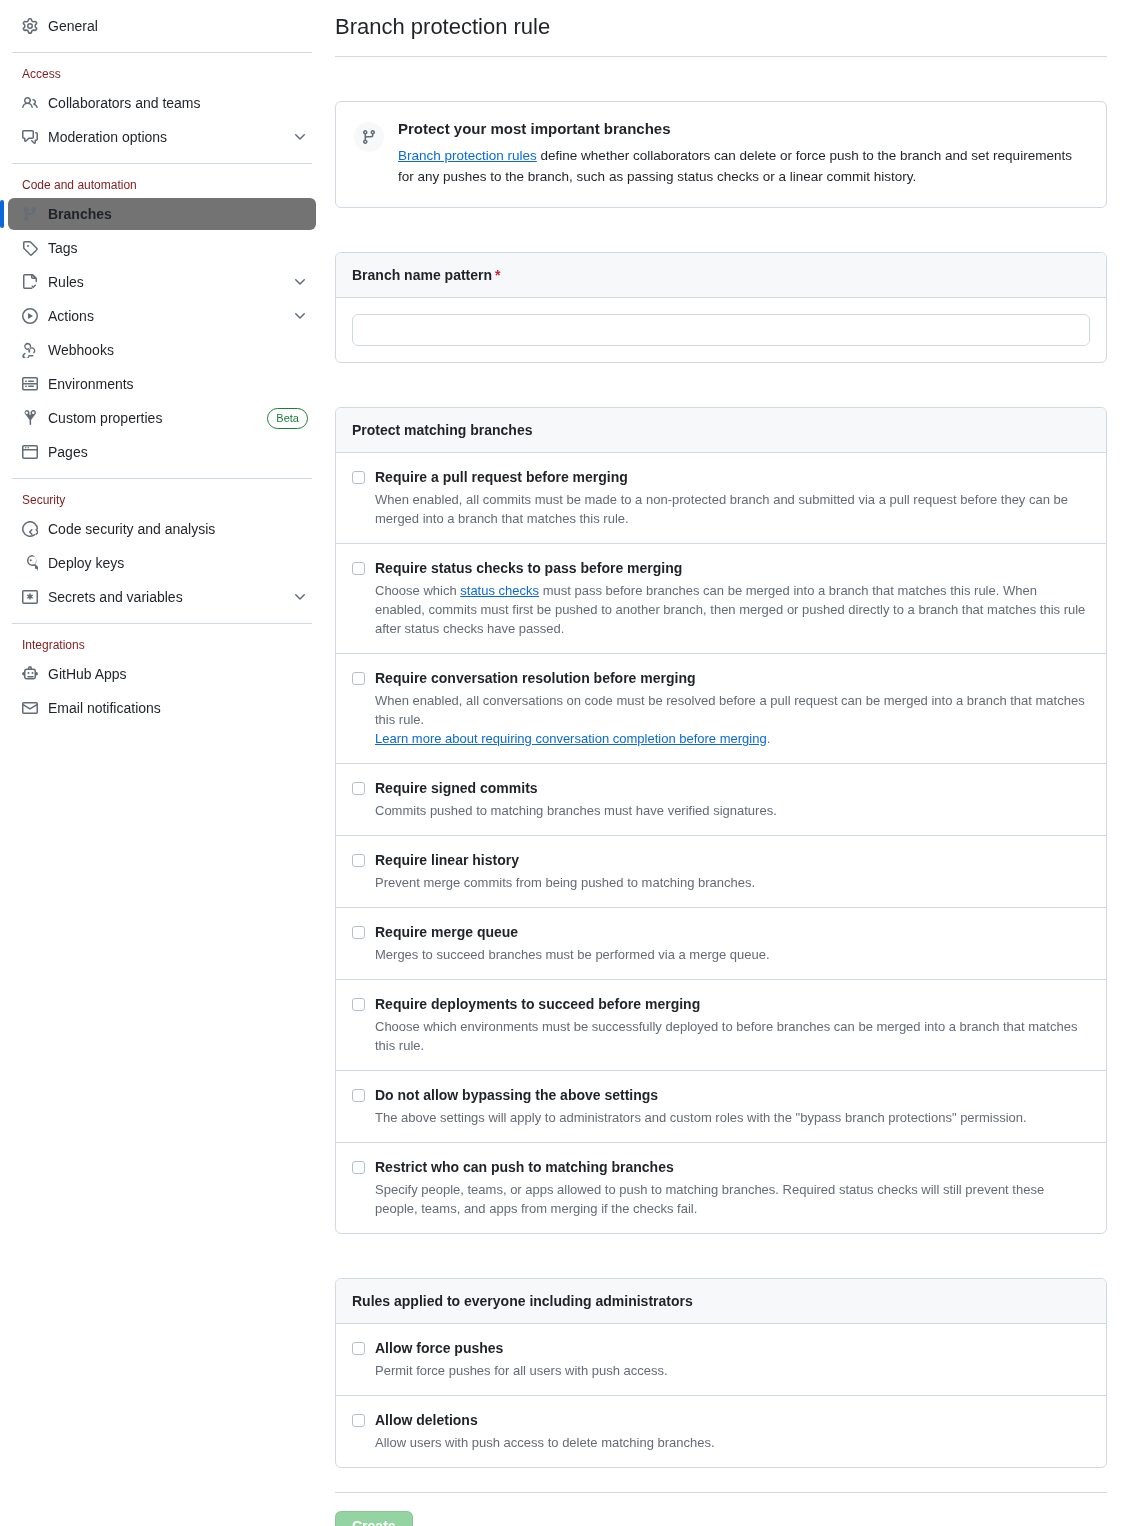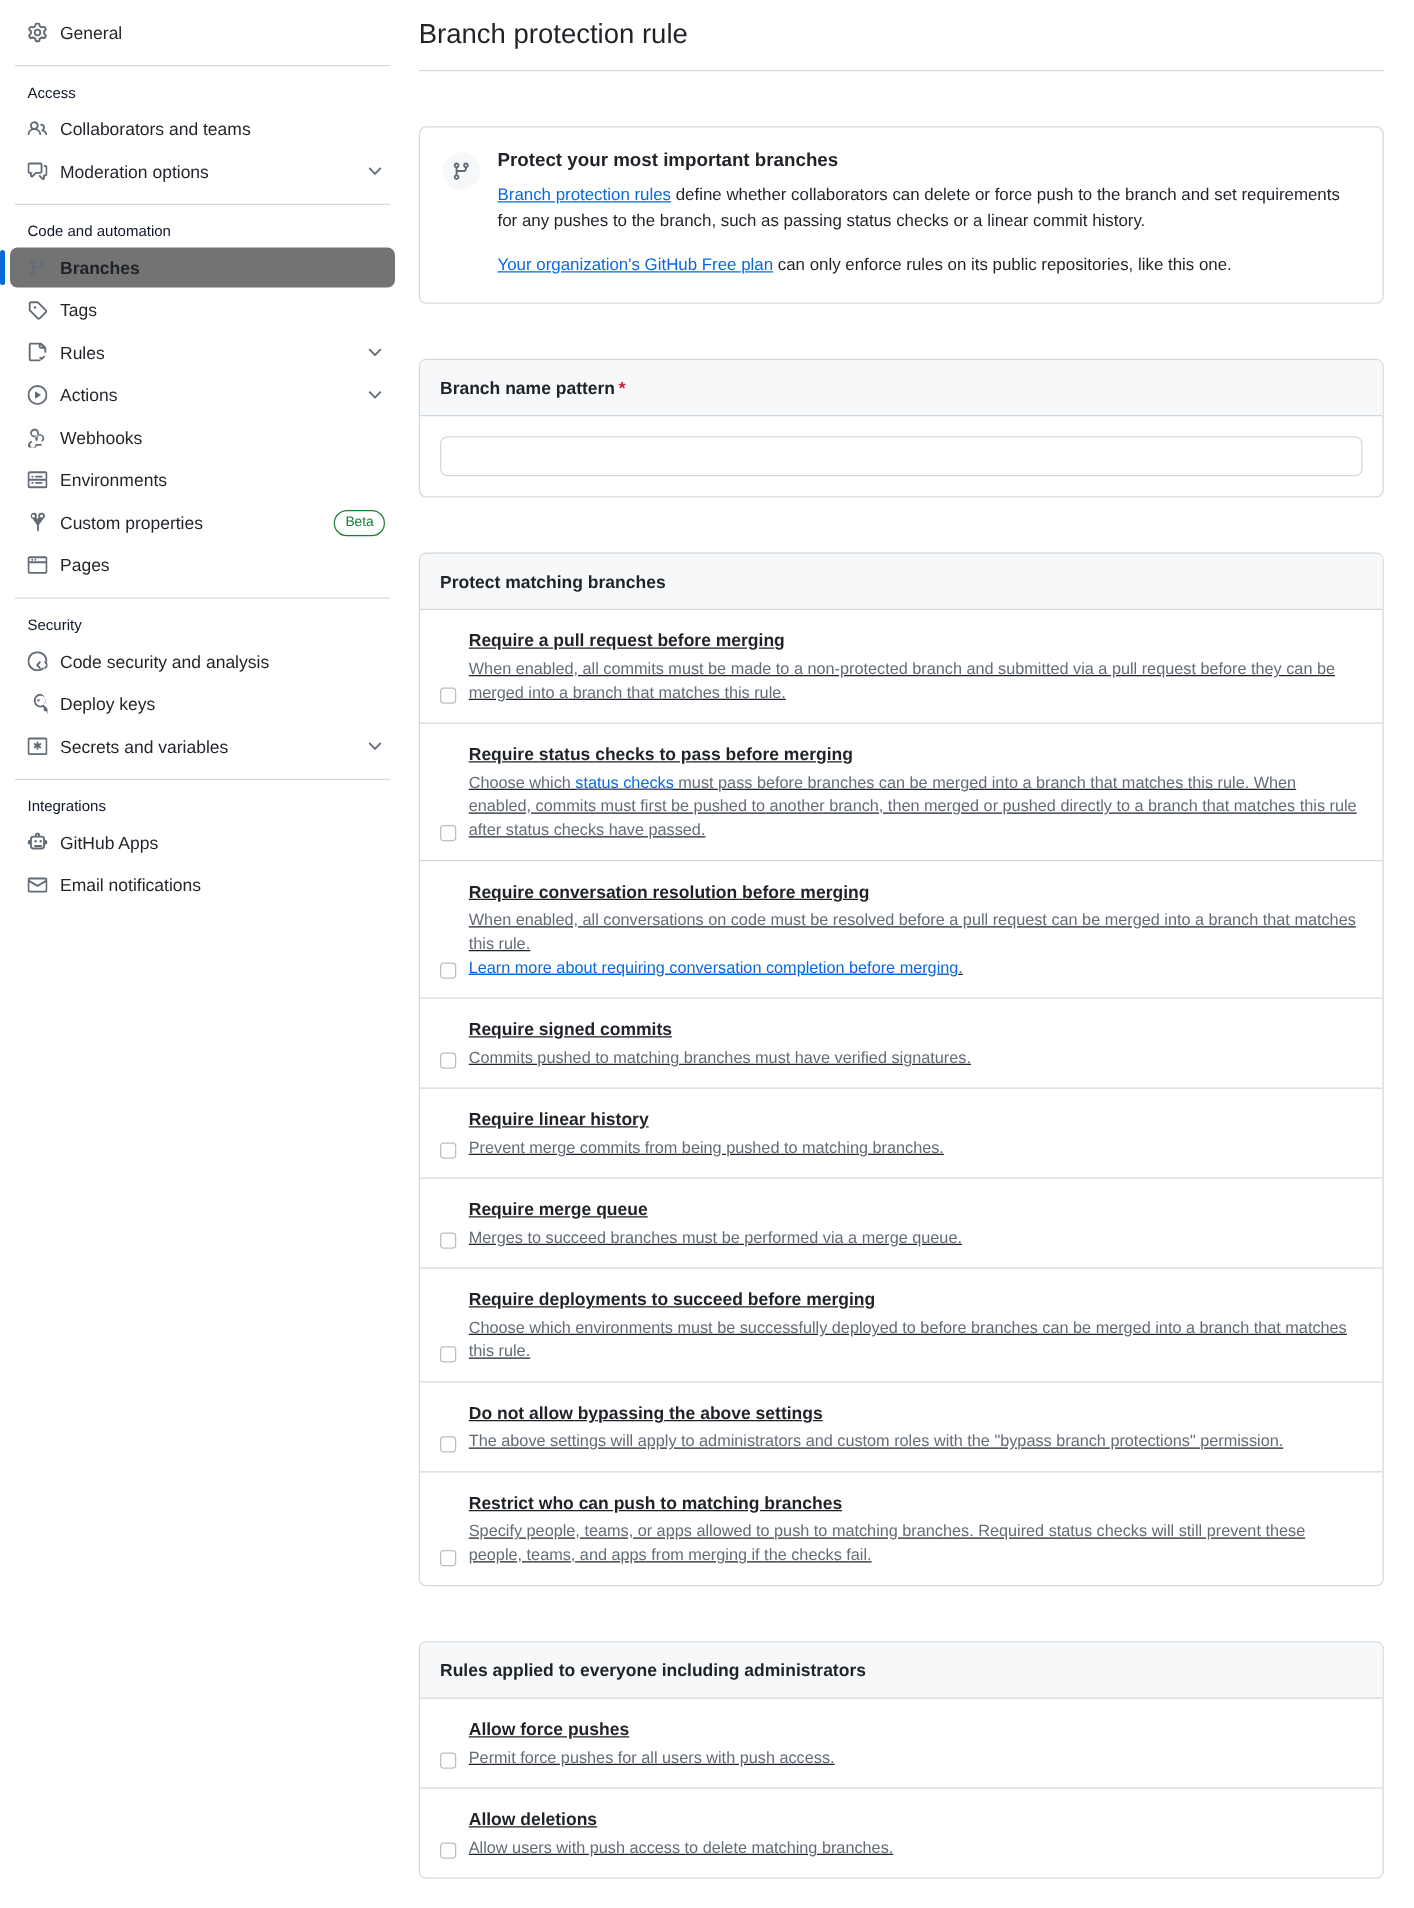--- a/index.html
+++ b/index.html
@@ -43,21 +43,21 @@
     content: "";
     position: absolute;
     left: -8px; top: 2px;
     width: 4px; height: 28px;
     background: #0969da;
     border-radius: 6px;
   }
   .chev { color: #636c76; flex: 0 0 16px; display: inline-flex; }
   .sec-title {
     font-size: 12px;
-    color: #0f172a;
+    color: #7f1d1d;
     padding: 0 8px 0 14px;
     margin: 12px 0 4px;
     line-height: 18px;
   }
   .divider { height: 1px; background: #d1d9e0; margin: 10px 4px; }
   .badge-beta {
     border: 1px solid #1a7f37;
     color: #1a7f37;
     border-radius: 999px;
     font-size: 11px;
@@ -128,22 +128,21 @@
     background: #ffffff;
     outline: none;
   }
 
   
   .rule-row {
     padding: 15px 16px 15px 16px;
     border-bottom: 1px solid #d1d9e0;
     display: flex;
     gap: 10px;
-    align-items: flex-end;
-    text-decoration: underline;
+    align-items: flex-start;
   }
   .rule-row:last-child { border-bottom: none; }
   .cbx {
     flex: 0 0 13px;
     width: 13px; height: 13px;
     border: 1px solid #b6bfc8;
     border-radius: 3px;
     background: #ffffff;
     margin-top: 3px;
     cursor: pointer;
@@ -356,23 +355,20 @@
         <div class="banner-icon">
           <svg width="16" height="16" viewBox="0 0 16 16" fill="currentColor" aria-hidden="true">
             <path d="M9.5 3.25a2.25 2.25 0 1 1 3 2.122V6A2.5 2.5 0 0 1 10 8.5H6a1 1 0 0 0-1 1v1.128a2.251 2.251 0 1 1-1.5 0V5.372a2.25 2.25 0 1 1 1.5 0v1.836A2.493 2.493 0 0 1 6 7h4a1 1 0 0 0 1-1v-.628A2.25 2.25 0 0 1 9.5 3.25Zm-6 0a.75.75 0 1 0 1.5 0 .75.75 0 0 0-1.5 0Zm8.25-.75a.75.75 0 1 0 0 1.5.75.75 0 0 0 0-1.5ZM4.25 12a.75.75 0 1 0 0 1.5.75.75 0 0 0 0-1.5Z"></path>
           </svg>
         </div>
         <div class="banner-body">
           <div class="banner-title">Protect your most important branches</div>
           <p class="banner-p">
             <a class="lnk">Branch protection rules</a><span> define whether collaborators can delete or force push to the branch and set requirements for any pushes to the branch, such as passing status checks or a linear commit history.</span>
           </p>
-          <p class="banner-p">
-            <a class="lnk">Your organization's GitHub Free plan</a><span> can only enforce rules on its public repositories, like this one.</span>
-          </p>
         </div>
       </div>
     </section>
 
     
     <section class="box">
       <div class="box-header">
         <span>Branch name pattern</span><span class="req-star">*</span>
       </div>
       <div class="field-body">

